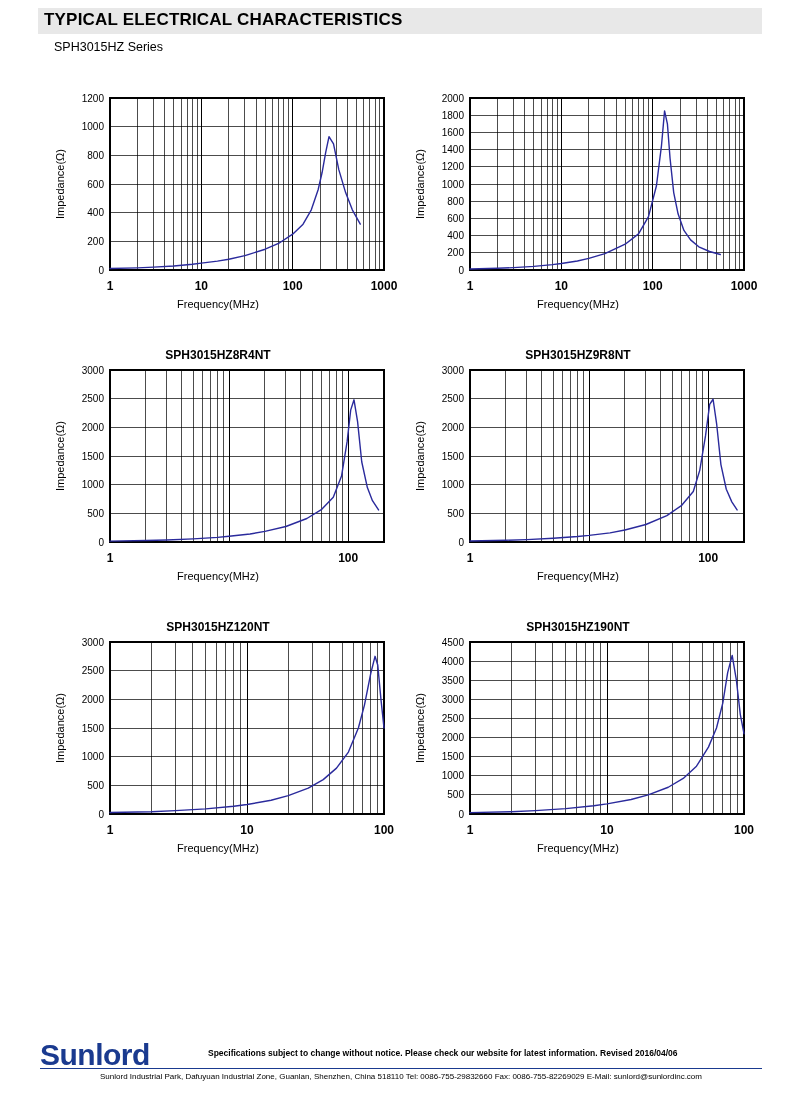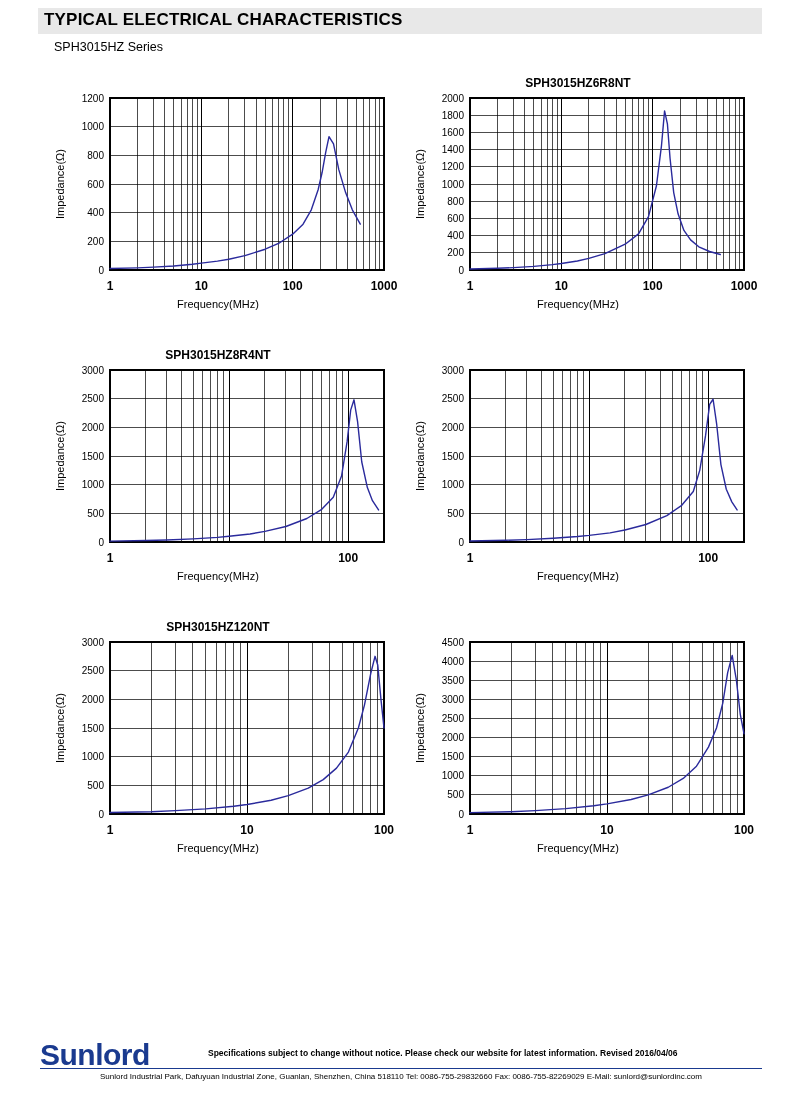--- a/index.html
+++ b/index.html
@@ -121,21 +121,20 @@
         <text x="66" y="58.16666666666666" text-anchor="end" class="tick-text">1000</text>
         <text x="66" y="29.5" text-anchor="end" class="tick-text">1200</text>
         <text x="72" y="218" text-anchor="middle" class="xtick-text">1</text>
         <text x="163.33333333333331" y="218" text-anchor="middle" class="xtick-text">10</text>
         <text x="254.66666666666666" y="218" text-anchor="middle" class="xtick-text">100</text>
         <text x="346" y="218" text-anchor="middle" class="xtick-text">1000</text>
         <path d="M72.00,196.57 L99.49,195.85 L115.58,195.13 L135.84,193.99 L154.48,192.27 L163.33,191.12 L179.42,189.11 L190.83,187.25 L206.91,183.67 L227.17,177.22 L240.52,171.48 L254.67,162.17 L265.07,152.13 L273.31,137.80 L280.13,117.73 L284.10,100.53 L287.70,80.47 L291.01,64.70 L295.51,71.87 L300.80,97.67 L307.62,120.60 L314.33,137.80 L322.29,152.13" fill="none" stroke="#2a2a9c" stroke-width="1.4" stroke-linejoin="round" stroke-linecap="round"></path>
       </svg>
     </div>
   <div class="chart-cell" style="left:398px;top:10px;">
-      <div class="chart-title">SPH3015HZ6R8NT</div>
       <div class="ylabel" style="left: 16px; top: 198px; height: 172px; width: 172px; text-align: center;">Impedance(Ω)</div>
       <div class="xlabel" style="left: 0px; top: 226px;">Frequency(MHz)</div>
       <svg width="360" height="250">
         <rect x="72" y="26" width="274" height="172" fill="#ffffff" stroke="none"></rect>
         <line x1="72" y1="26" x2="72" y2="198" stroke="#000000" stroke-width="1" shape-rendering="crispEdges"></line>
         <line x1="99.49407293731028" y1="26" x2="99.49407293731028" y2="198" stroke="#000000" stroke-width="0.7" shape-rendering="crispEdges"></line>
         <line x1="115.57707459772917" y1="26" x2="115.57707459772917" y2="198" stroke="#000000" stroke-width="0.7" shape-rendering="crispEdges"></line>
         <line x1="126.98814587462056" y1="26" x2="126.98814587462056" y2="198" stroke="#000000" stroke-width="0.7" shape-rendering="crispEdges"></line>
         <line x1="135.83926039602306" y1="26" x2="135.83926039602306" y2="198" stroke="#000000" stroke-width="0.7" shape-rendering="crispEdges"></line>
         <line x1="143.07114753503947" y1="26" x2="143.07114753503947" y2="198" stroke="#000000" stroke-width="0.7" shape-rendering="crispEdges"></line>
@@ -231,20 +230,21 @@
         <text x="66" y="115.5" text-anchor="end" class="tick-text">1500</text>
         <text x="66" y="86.83333333333334" text-anchor="end" class="tick-text">2000</text>
         <text x="66" y="58.16666666666666" text-anchor="end" class="tick-text">2500</text>
         <text x="66" y="29.5" text-anchor="end" class="tick-text">3000</text>
         <text x="72" y="218" text-anchor="middle" class="xtick-text">1</text>
         <text x="310.15421834249935" y="218" text-anchor="middle" class="xtick-text">100</text>
         <path d="M72.00,197.14 L107.85,196.57 L128.81,195.99 L155.23,194.85 L179.54,193.41 L191.08,192.27 L212.05,189.97 L226.92,187.39 L247.89,182.52 L268.86,174.49 L283.74,165.32 L295.28,153.28 L303.54,132.07 L309.11,97.67 L312.68,66.13 L316.01,55.81 L319.58,77.60 L323.72,117.73 L329.37,143.53 L334.46,156.72 L340.55,165.89" fill="none" stroke="#2a2a9c" stroke-width="1.4" stroke-linejoin="round" stroke-linecap="round"></path>
       </svg>
     </div>
   <div class="chart-cell" style="left:398px;top:282px;">
+      <div class="chart-title">SPH3015HZ9R8NT</div>
       <div class="ylabel" style="left: 16px; top: 198px; height: 172px; width: 172px; text-align: center;">Impedance(Ω)</div>
       <div class="xlabel" style="left: 0px; top: 226px;">Frequency(MHz)</div>
       <svg width="360" height="250">
         <rect x="72" y="26" width="274" height="172" fill="#ffffff" stroke="none"></rect>
         <line x1="72" y1="26" x2="72" y2="198" stroke="#000000" stroke-width="1" shape-rendering="crispEdges"></line>
         <line x1="107.8457816575007" y1="26" x2="107.8457816575007" y2="198" stroke="#000000" stroke-width="0.7" shape-rendering="crispEdges"></line>
         <line x1="128.81421973617685" y1="26" x2="128.81421973617685" y2="198" stroke="#000000" stroke-width="0.7" shape-rendering="crispEdges"></line>
         <line x1="143.6915633150014" y1="26" x2="143.6915633150014" y2="198" stroke="#000000" stroke-width="0.7" shape-rendering="crispEdges"></line>
         <line x1="155.23132751374897" y1="26" x2="155.23132751374897" y2="198" stroke="#000000" stroke-width="0.7" shape-rendering="crispEdges"></line>
         <line x1="164.66000139367753" y1="26" x2="164.66000139367753" y2="198" stroke="#000000" stroke-width="0.7" shape-rendering="crispEdges"></line>
@@ -322,20 +322,21 @@
         <text x="66" y="86.83333333333334" text-anchor="end" class="tick-text">2000</text>
         <text x="66" y="58.16666666666666" text-anchor="end" class="tick-text">2500</text>
         <text x="66" y="29.5" text-anchor="end" class="tick-text">3000</text>
         <text x="72" y="218" text-anchor="middle" class="xtick-text">1</text>
         <text x="209" y="218" text-anchor="middle" class="xtick-text">10</text>
         <text x="346" y="218" text-anchor="middle" class="xtick-text">100</text>
         <path d="M72.00,196.57 L113.24,195.71 L137.37,194.67 L167.76,192.84 L195.72,190.26 L209.00,188.54 L233.12,184.24 L250.24,179.65 L270.26,172.20 L285.21,163.60 L298.49,152.13 L310.43,136.08 L320.37,112.00 L326.45,89.07 L332.72,57.53 L337.03,40.33 L339.73,48.93 L342.95,83.33 L346.00,112.00" fill="none" stroke="#2a2a9c" stroke-width="1.4" stroke-linejoin="round" stroke-linecap="round"></path>
       </svg>
     </div>
   <div class="chart-cell" style="left:398px;top:554px;">
+      <div class="chart-title">SPH3015HZ190NT</div>
       <div class="ylabel" style="left: 16px; top: 198px; height: 172px; width: 172px; text-align: center;">Impedance(Ω)</div>
       <div class="xlabel" style="left: 0px; top: 226px;">Frequency(MHz)</div>
       <svg width="360" height="250">
         <rect x="72" y="26" width="274" height="172" fill="#ffffff" stroke="none"></rect>
         <line x1="72" y1="26" x2="72" y2="198" stroke="#000000" stroke-width="1" shape-rendering="crispEdges"></line>
         <line x1="113.24110940596543" y1="26" x2="113.24110940596543" y2="198" stroke="#000000" stroke-width="0.7" shape-rendering="crispEdges"></line>
         <line x1="137.36561189659375" y1="26" x2="137.36561189659375" y2="198" stroke="#000000" stroke-width="0.7" shape-rendering="crispEdges"></line>
         <line x1="154.48221881193086" y1="26" x2="154.48221881193086" y2="198" stroke="#000000" stroke-width="0.7" shape-rendering="crispEdges"></line>
         <line x1="167.7588905940346" y1="26" x2="167.7588905940346" y2="198" stroke="#000000" stroke-width="0.7" shape-rendering="crispEdges"></line>
         <line x1="178.60672130255918" y1="26" x2="178.60672130255918" y2="198" stroke="#000000" stroke-width="0.7" shape-rendering="crispEdges"></line>

